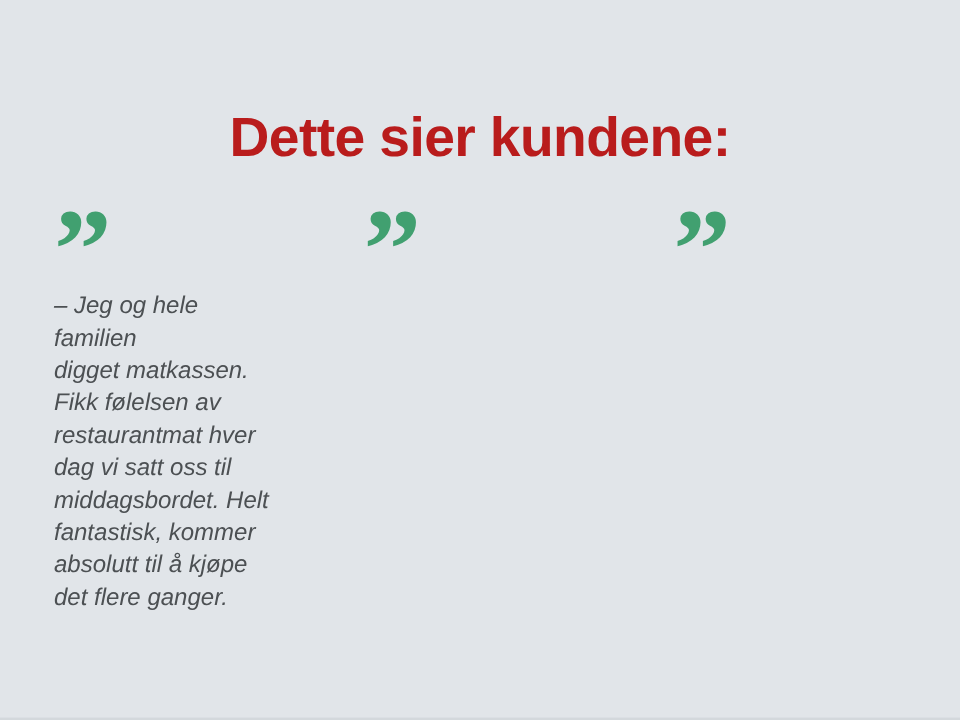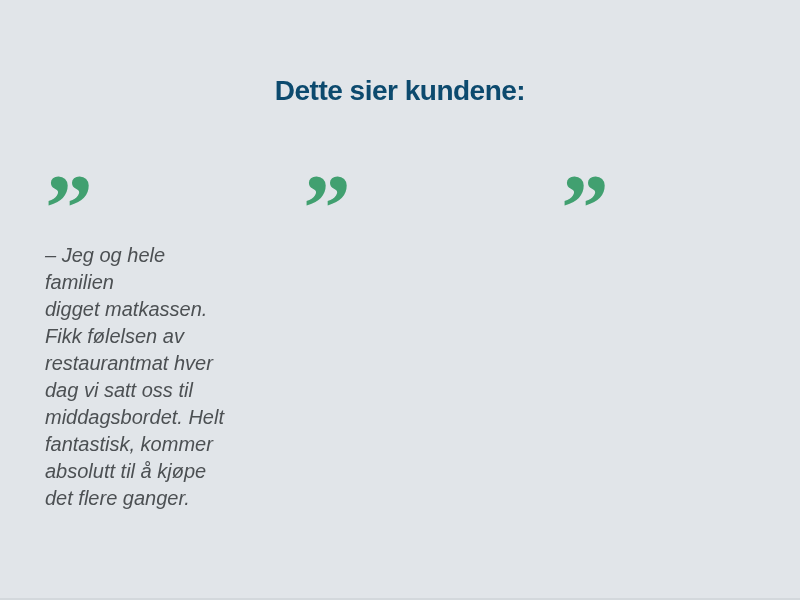--- a/index.html
+++ b/index.html
@@ -27,24 +27,24 @@
     width: 800px;
     height: 2px;
     background: #d3d8dc;
   }
   #page-title {
     position: absolute;
     left: 0;
     top: 56px;
     width: 800px;
     text-align: center;
-    font-size: 28px;
+    font-size: 46px;
     font-weight: bold;
     letter-spacing: -0.5px;
-    color: #0c4a6e;
+    color: #b91c1c;
     font-family: "Liberation Sans", sans-serif;
   }
   #testimonials {
     position: absolute;
     left: 45px;
     top: 178px;
     width: 710px;
     display: flex;
     flex-direction: row;
     align-items: flex-start;

